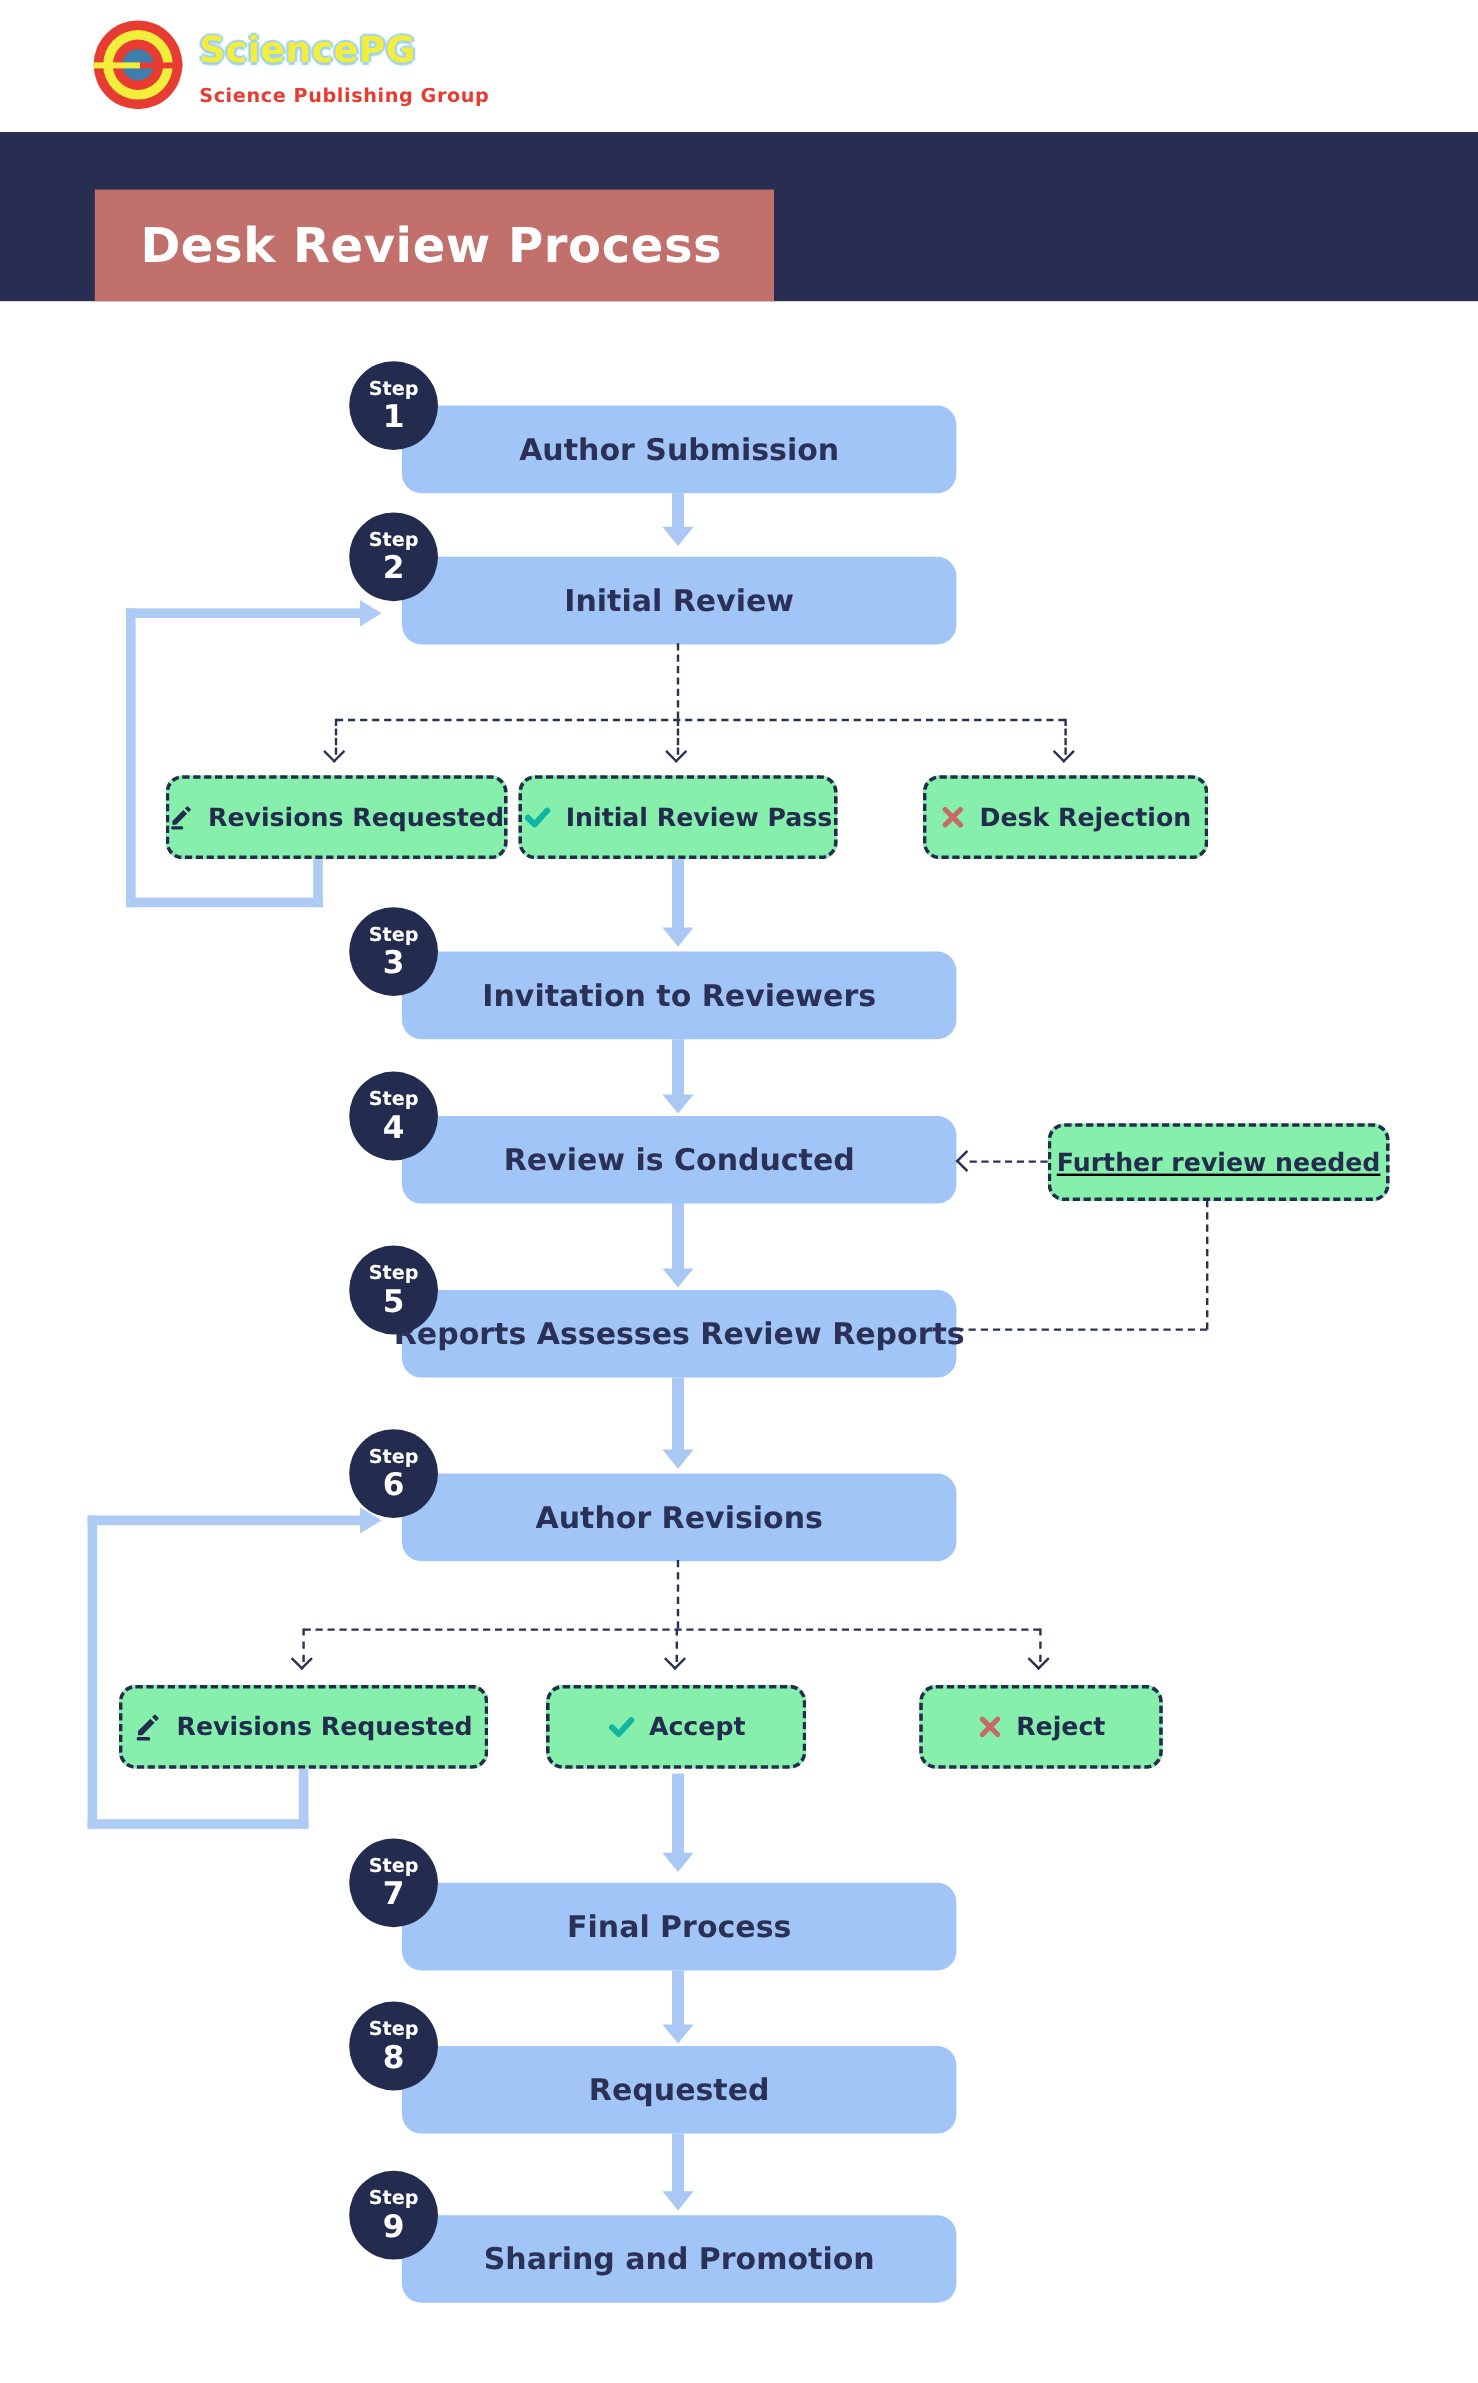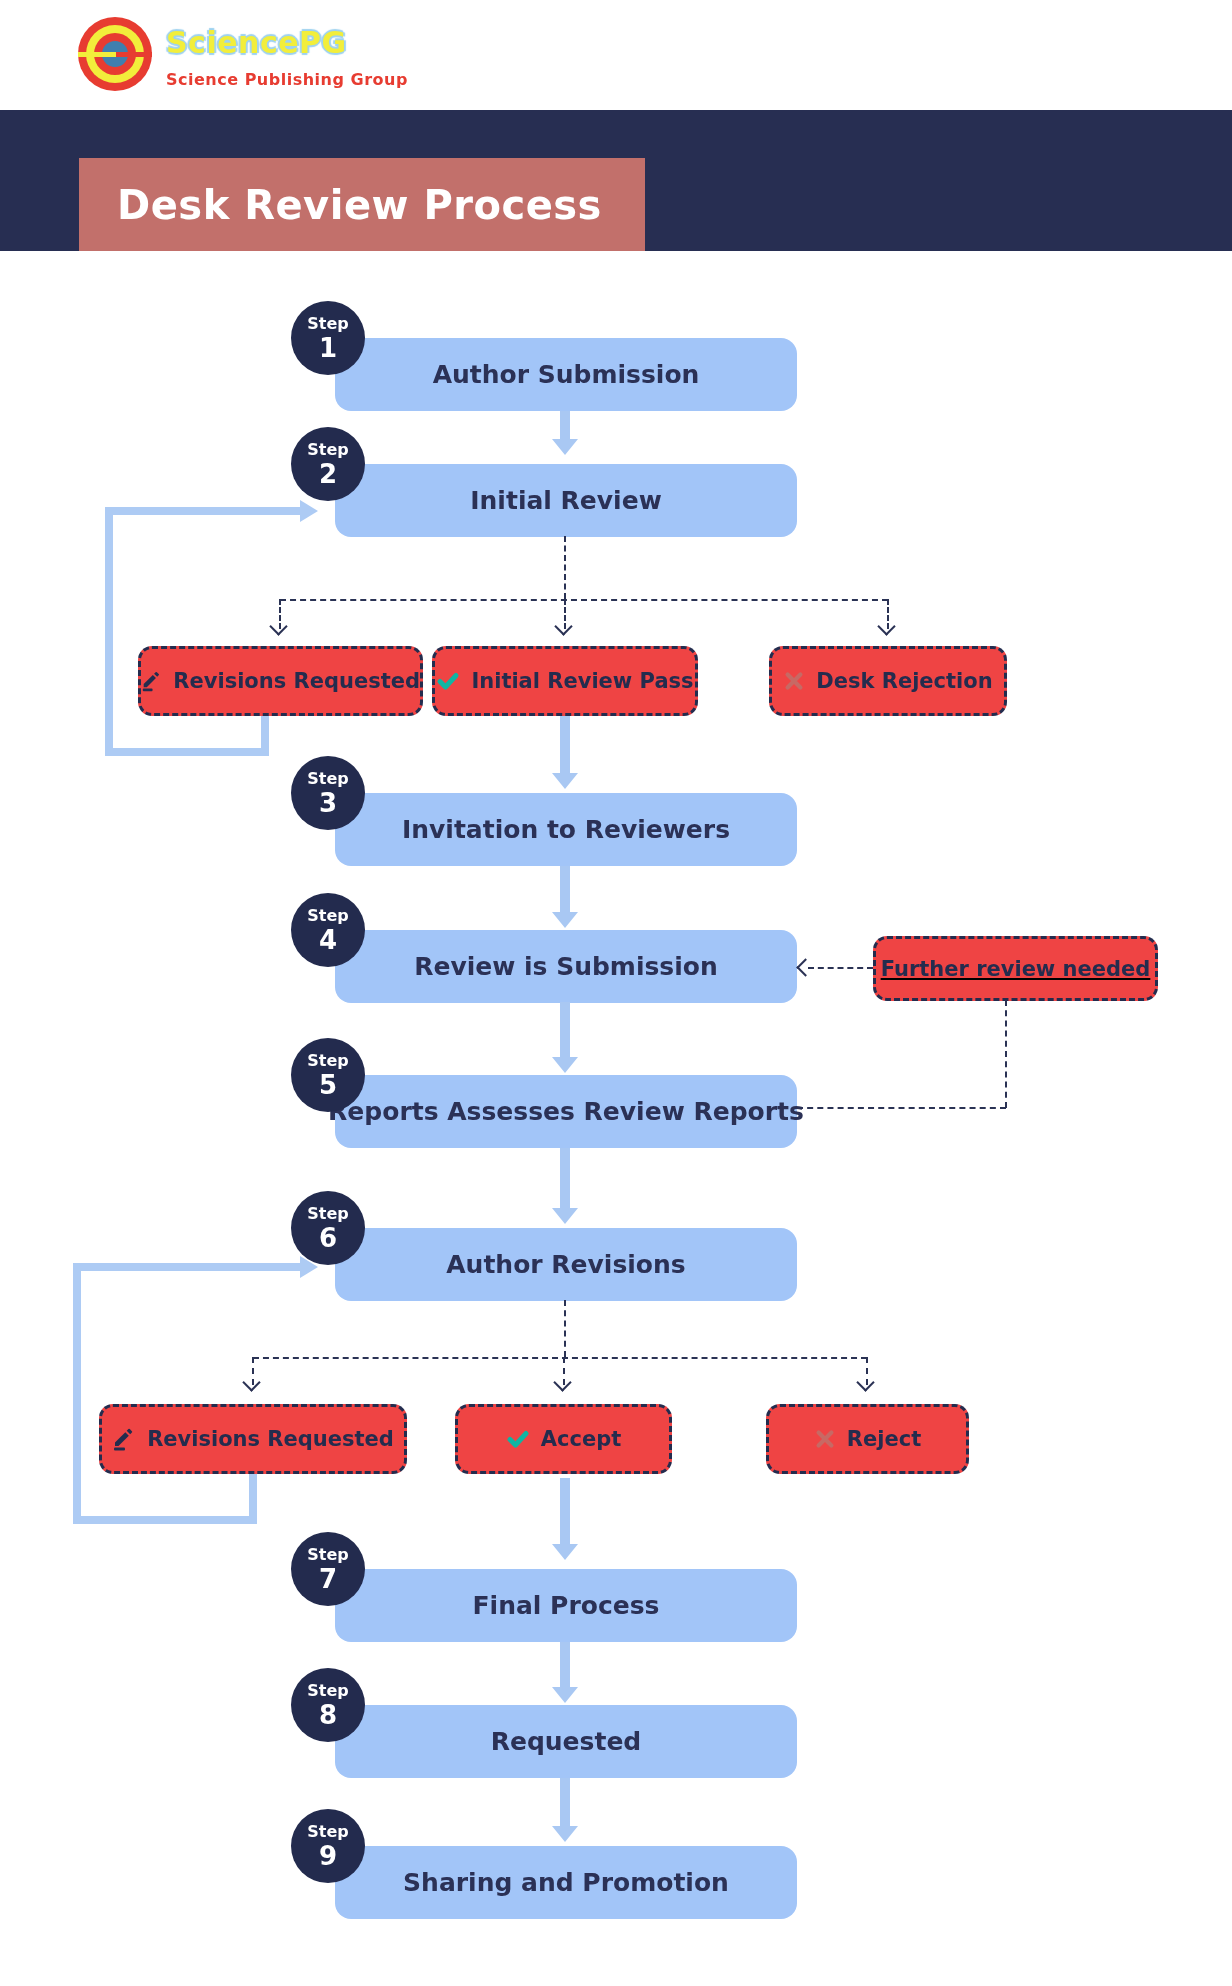--- a/index.html
+++ b/index.html
@@ -31,21 +31,21 @@
   .flow-box{position:absolute;left:335px;width:462px;height:73px;background:#a2c5f8;border-radius:16px;
     display:flex;align-items:center;justify-content:center;}
   .flow-label{font-size:25px;font-weight:bold;color:#2b3156;white-space:nowrap;}
   .step-badge{position:absolute;left:-44px;top:-37px;width:74px;height:74px;border-radius:50%;
     background:#232b4e;color:#ffffff;display:flex;flex-direction:column;align-items:center;
     justify-content:center;line-height:1;z-index:3;}
   .step-badge .lbl{font-size:16px;font-weight:bold;margin-bottom:3px;}
   .step-badge .num{font-size:26px;font-weight:bold;}
 
   
-  .dashed-box{position:absolute;height:70px;border:3px dashed #242c4e;border-radius:14px;background:#ef4444;
+  .dashed-box{position:absolute;height:70px;border:3px dashed #242c4e;border-radius:14px;background:#86efac;
     display:flex;align-items:center;justify-content:center;gap:11px;box-sizing:border-box;}
   .dashed-label{font-size:21px;font-weight:bold;color:#242c4e;white-space:nowrap;}
 
   
   .varrow{position:absolute;left:552px;width:26px;}
   .varrow::before{content:"";position:absolute;left:8px;top:0;width:10px;height:calc(100% - 15px);background:#a9c8f3;}
   .varrow::after{content:"";position:absolute;left:0;bottom:0;width:0;height:0;
     border-left:13px solid transparent;border-right:13px solid transparent;border-top:16px solid #a9c8f3;}
 
   
@@ -149,21 +149,21 @@
     </div>
     <div class="flow-label">Invitation to Reviewers</div>
   </div>
   <div class="varrow" style="top:866px;height:62px;"></div>
 
   <div class="flow-box" style="top:930px;">
     <div class="step-badge">
       <span class="lbl">Step</span>
       <span class="num">4</span>
     </div>
-    <div class="flow-label">Review is Submission</div>
+    <div class="flow-label">Review is Conducted</div>
   </div>
 
   <div class="dashed-box" style="left:873px;top:936px;width:285px;height:65px;text-decoration:underline;">
     <span class="dashed-label">Further review needed</span>
   </div>
   <div class="dash-h" style="left:808px;top:967px;width:65px;"></div>
   <div class="chev-left" style="left:799px;top:961px;"></div>
   <div class="dash-v" style="left:1005px;top:1000px;height:108px;"></div>
   <div class="dash-h" style="left:797px;top:1107px;width:209px;"></div>
 

